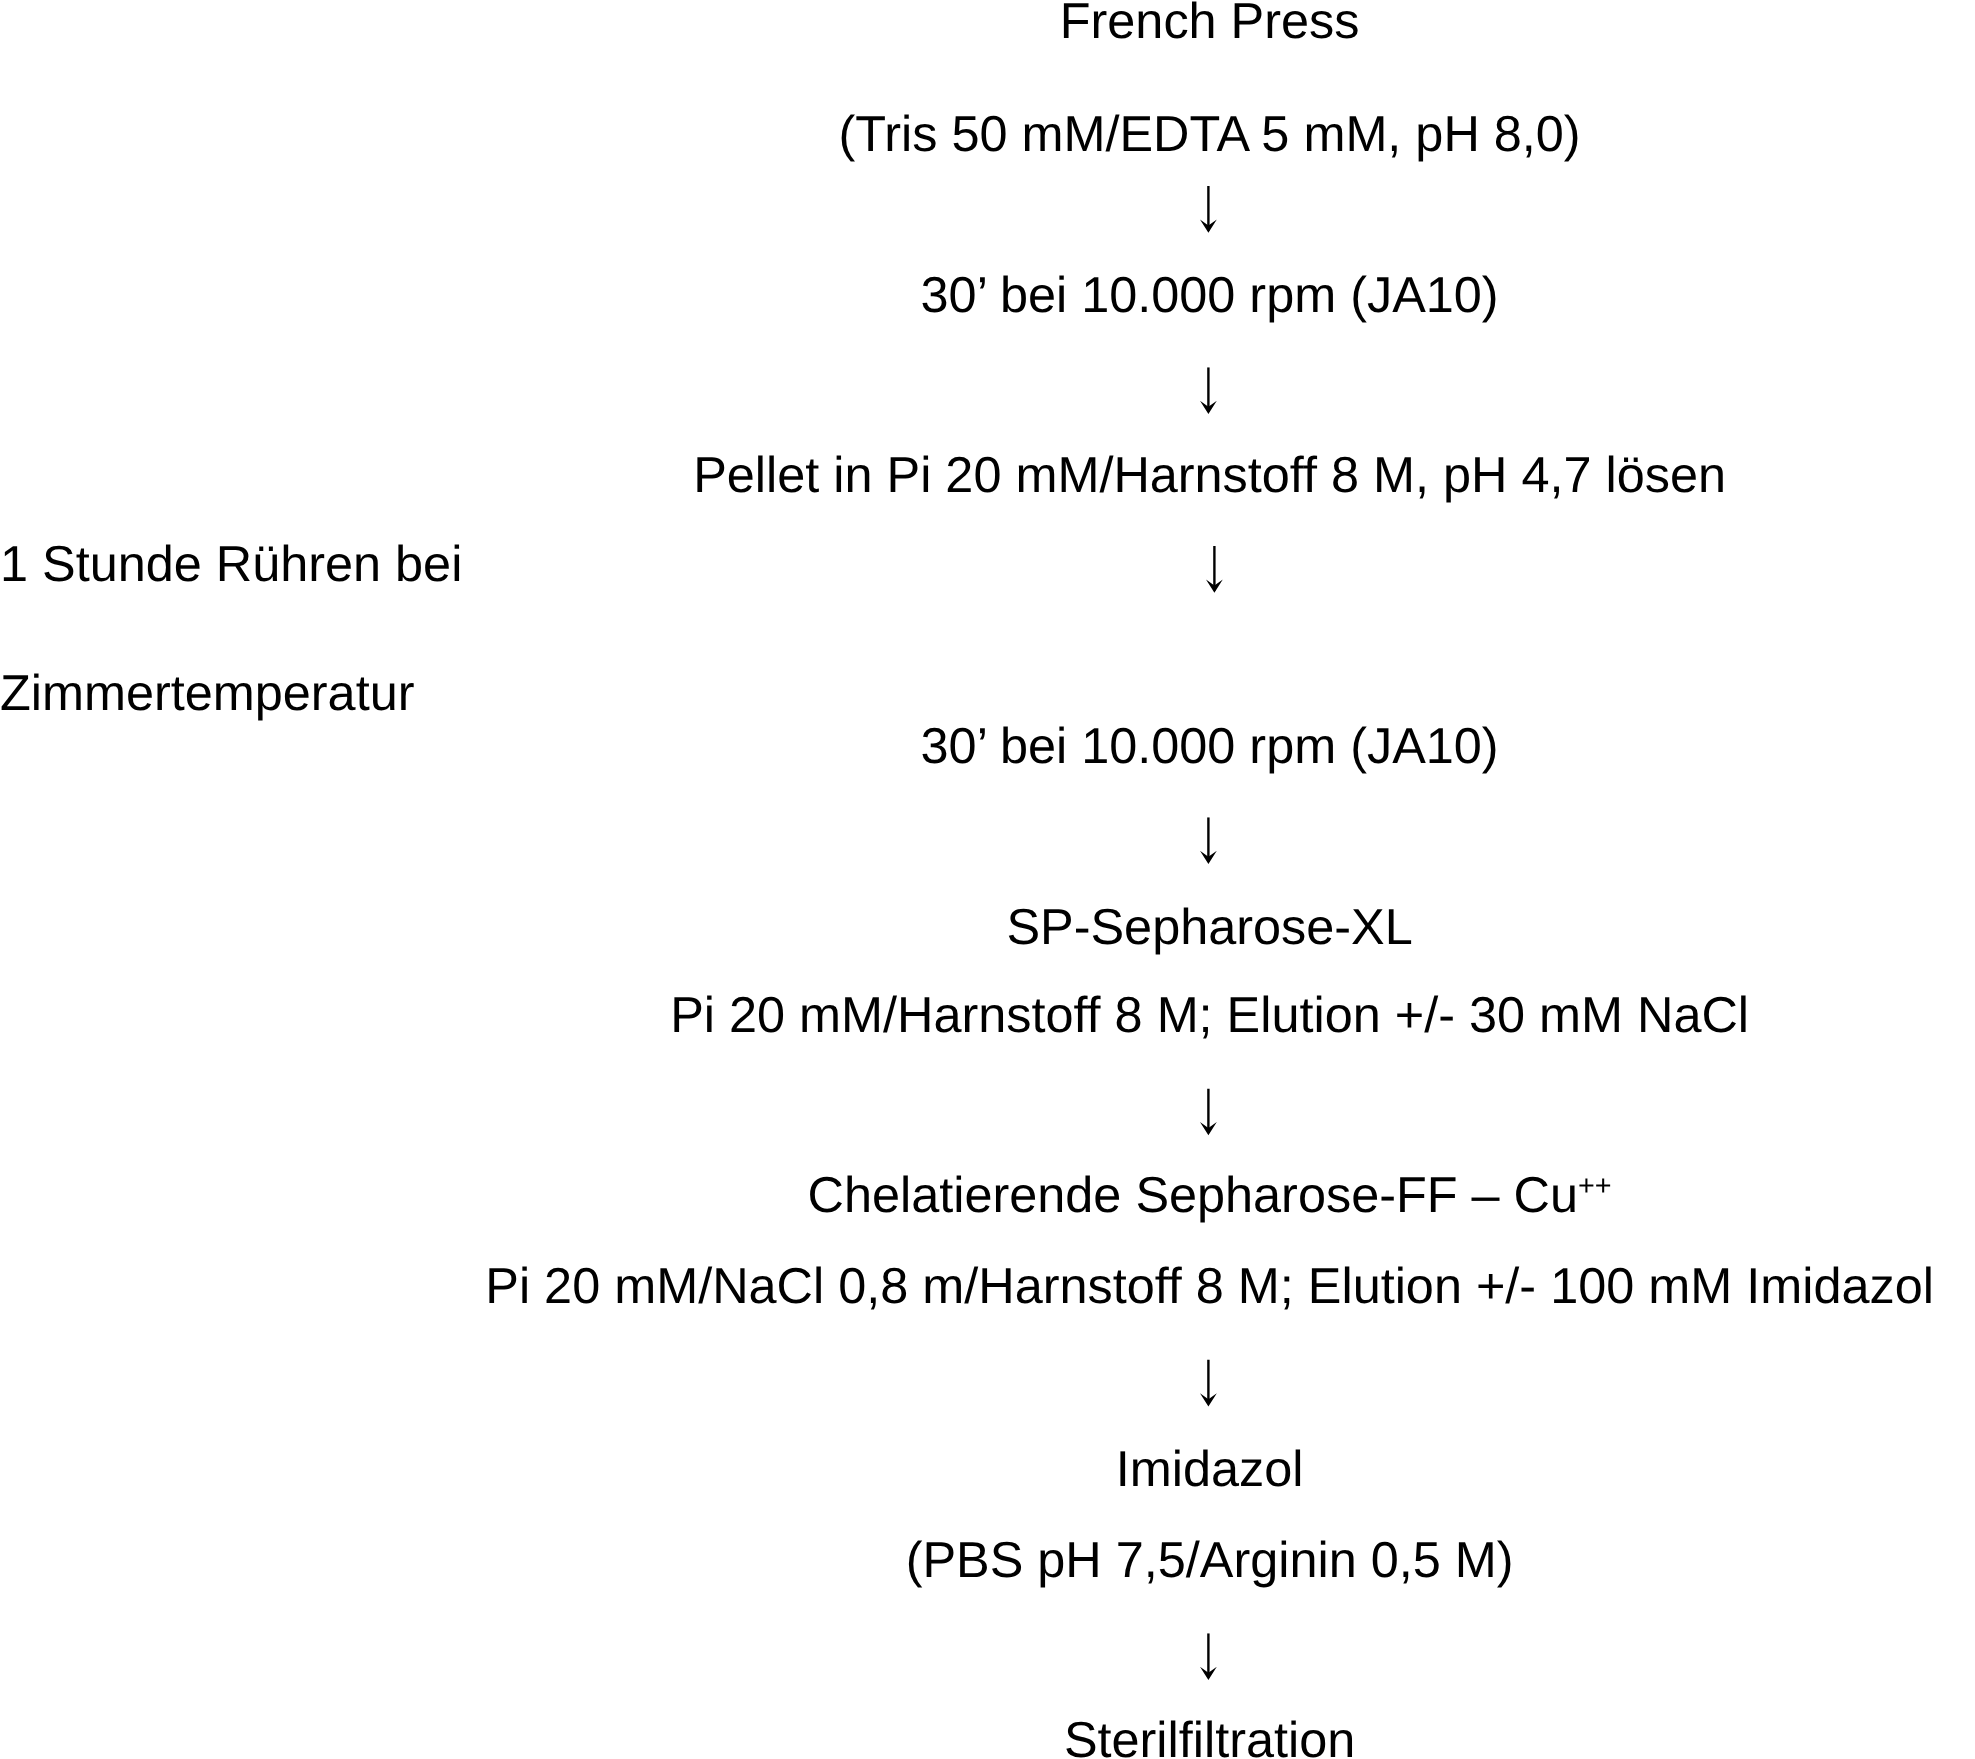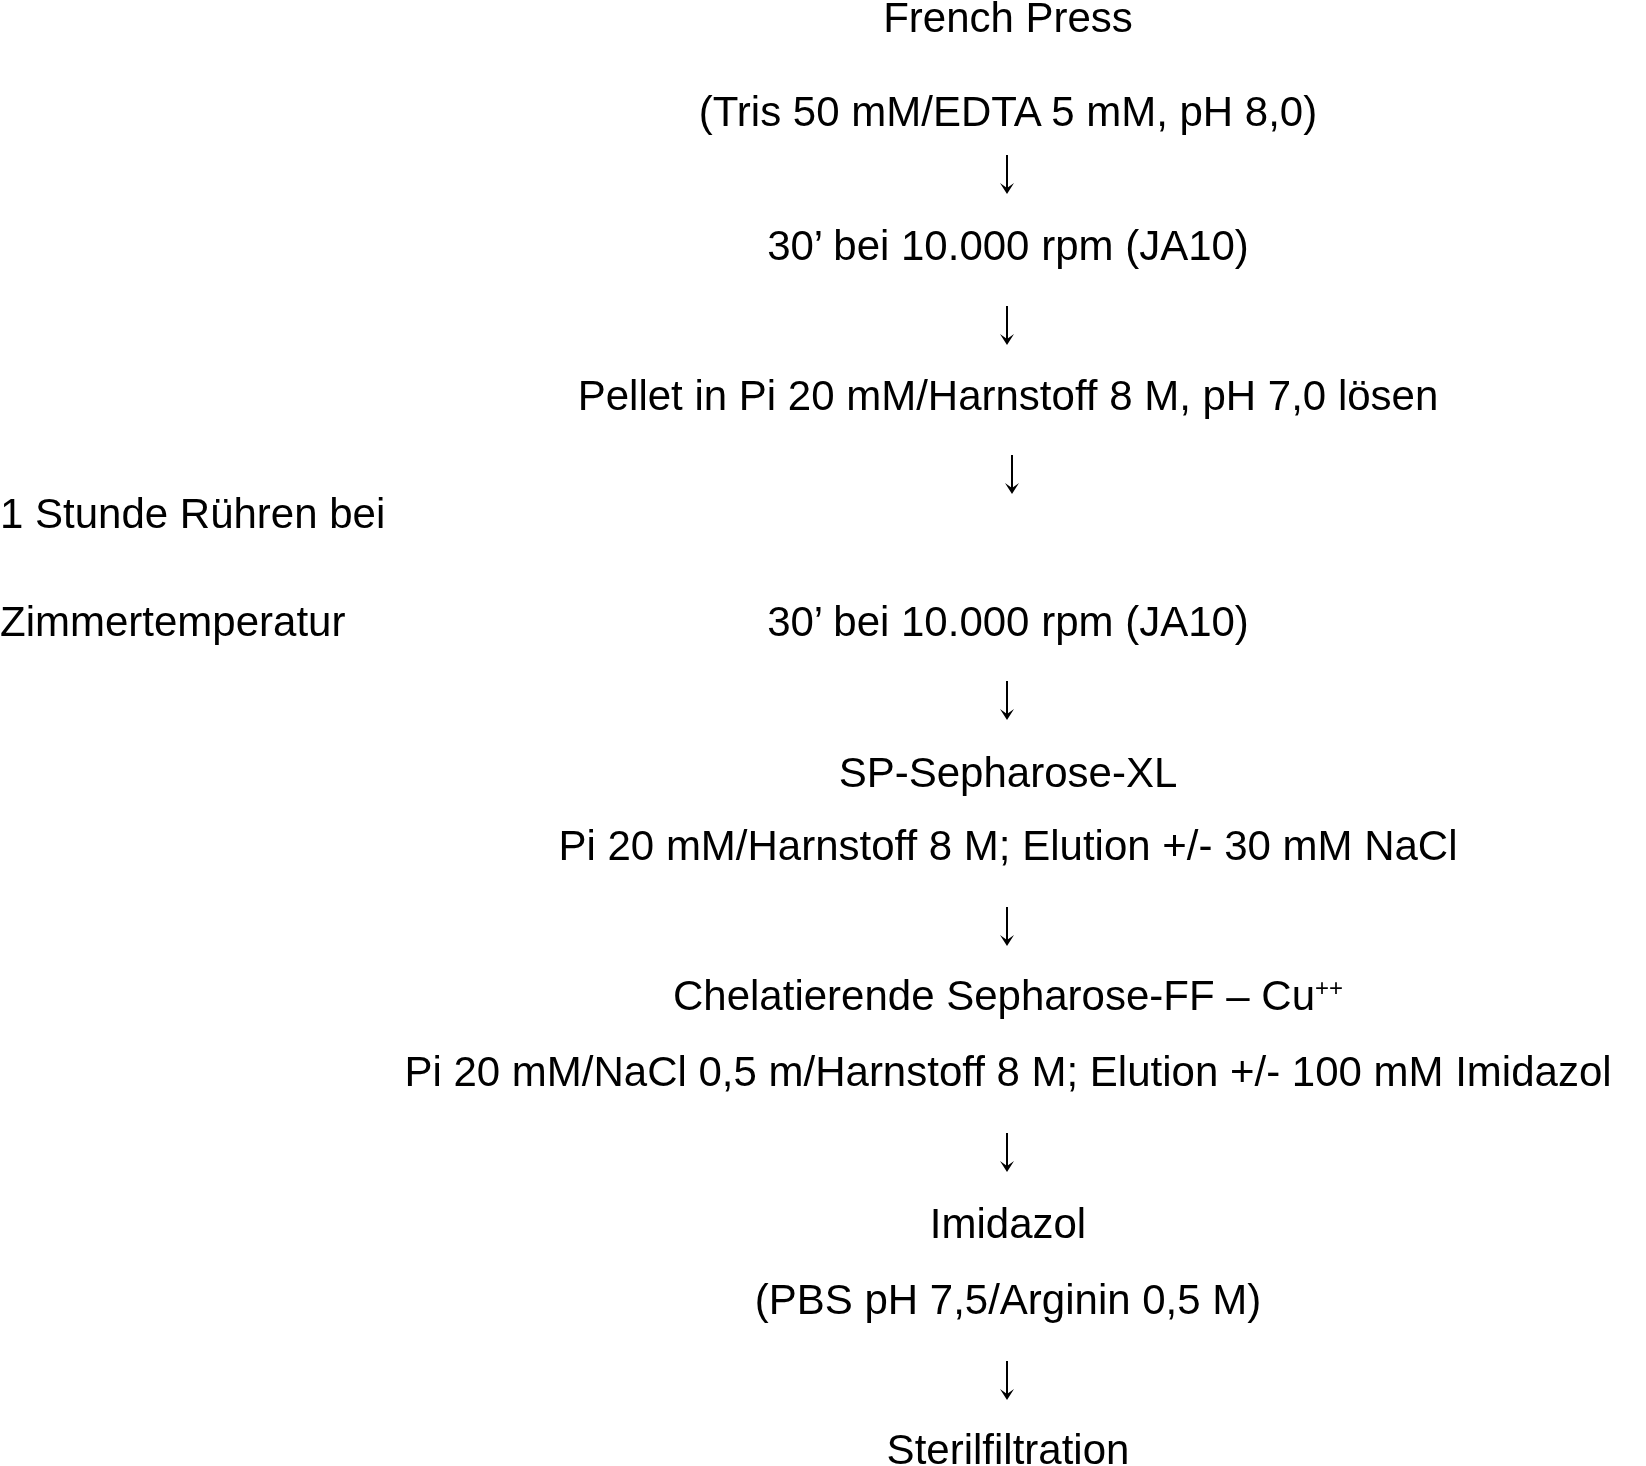--- a/index.html
+++ b/index.html
@@ -4,21 +4,21 @@
 <style>
   html, body { margin: 0; padding: 0; background: #ffffff; }
   body {
     width: 1646px; height: 1466px; position: relative; overflow: hidden;
     font-family: "Liberation Sans", sans-serif; color: #000000;
   }
   .line {
     position: absolute; font-size: 42px; line-height: 48px; white-space: nowrap;
   }
   .center { left: 1008px; transform: translateX(-50%); }
-  .left { left: 0; margin-top: 44px; }
+  .left { left: 0; }
   .bold { font-weight: normal; }
   .arrow { position: absolute; width: 20px; height: 40px; }
   sup { font-size: 24px; vertical-align: 14px; line-height: 0; }
 </style>
 </head>
 <body>
 
 <div>
 
   <div class="line center" style="top:-6px">French Press</div>
@@ -29,21 +29,21 @@
     <path d="M3 28 L10 39 L17 28 L10 33 Z" fill="#000"></path>
   </svg>
 
   <div class="line center" style="top:222px">30’ bei 10.000 rpm (JA10)</div>
 
   <svg class="arrow" style="left:997px; top:306px" viewBox="0 0 20 40">
     <line x1="10" y1="0" x2="10" y2="37" stroke="#000" stroke-width="2"></line>
     <path d="M3 28 L10 39 L17 28 L10 33 Z" fill="#000"></path>
   </svg>
 
-  <div class="line center" style="top:372px">Pellet in Pi 20 mM/Harnstoff 8 M, pH 7,0 lösen</div>
+  <div class="line center" style="top:372px">Pellet in Pi 20 mM/Harnstoff 8 M, pH 4,7 lösen</div>
 
   <div class="line left" style="top:446px">1 Stunde Rühren bei</div>
   <div class="line left" style="top:554px">Zimmertemperatur</div>
 
   <svg class="arrow" style="left:1002px; top:455px" viewBox="0 0 20 40">
     <line x1="10" y1="0" x2="10" y2="37" stroke="#000" stroke-width="2"></line>
     <path d="M3 28 L10 39 L17 28 L10 33 Z" fill="#000"></path>
   </svg>
 
   <div class="line center" style="top:598px">30’ bei 10.000 rpm (JA10)</div>
@@ -55,21 +55,21 @@
 
   <div class="line center bold" style="top:749px">SP-Sepharose-XL</div>
   <div class="line center" style="top:822px">Pi 20 mM/Harnstoff 8 M; Elution +/- 30 mM NaCl</div>
 
   <svg class="arrow" style="left:997px; top:907px" viewBox="0 0 20 40">
     <line x1="10" y1="0" x2="10" y2="37" stroke="#000" stroke-width="2"></line>
     <path d="M3 28 L10 39 L17 28 L10 33 Z" fill="#000"></path>
   </svg>
 
   <div class="line center bold" style="top:972px"><span>Chelatierende Sepharose-FF – Cu</span><sup>++</sup></div>
-  <div class="line center" style="top:1048px">Pi 20 mM/NaCl 0,5 m/Harnstoff 8 M; Elution +/- 100 mM Imidazol</div>
+  <div class="line center" style="top:1048px">Pi 20 mM/NaCl 0,8 m/Harnstoff 8 M; Elution +/- 100 mM Imidazol</div>
 
   <svg class="arrow" style="left:997px; top:1133px" viewBox="0 0 20 40">
     <line x1="10" y1="0" x2="10" y2="37" stroke="#000" stroke-width="2"></line>
     <path d="M3 28 L10 39 L17 28 L10 33 Z" fill="#000"></path>
   </svg>
 
   <div class="line center bold" style="top:1200px">Imidazol</div>
   <div class="line center" style="top:1276px">(PBS pH 7,5/Arginin 0,5 M)</div>
 
   <svg class="arrow" style="left:997px; top:1361px" viewBox="0 0 20 40">

